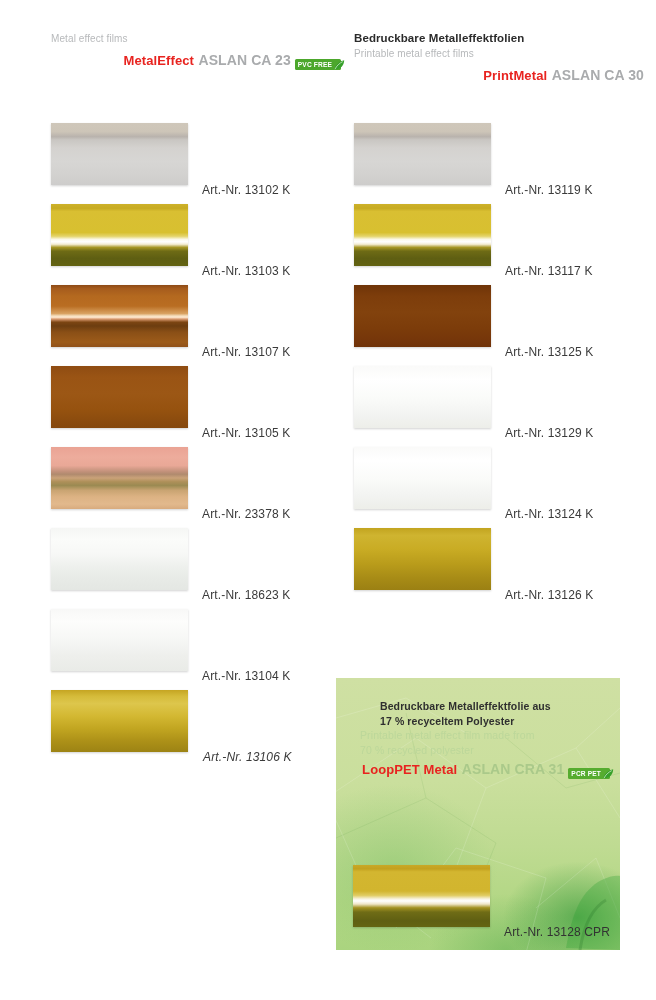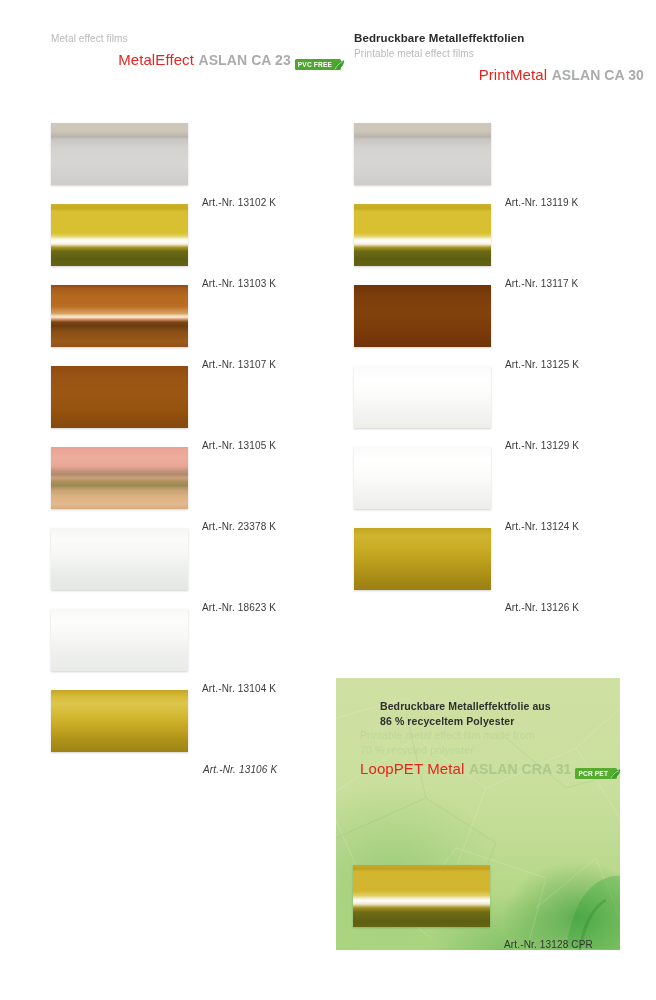--- a/index.html
+++ b/index.html
@@ -33,22 +33,22 @@
     line-height: 15px;
     letter-spacing: .1px;
   }
   .brand-line {
     margin-top: 7px;
     text-align: right;
     white-space: nowrap;
     line-height: 13px;
   }
   .brand-name {
-    font-size: 15px;
-    font-weight: normal;
+    font-size: 13px;
+    font-weight: bold;
     color: #e8231f;
     letter-spacing: .1px;
   }
   .brand-code {
     font-size: 14px;
     font-weight: bold;
     color: #a9abad;
     letter-spacing: .1px;
   }
 
@@ -83,25 +83,24 @@
   .swatch {
     position: absolute;
     left: 0;
     top: 0;
     width: 137px;
     height: 62px;
     box-shadow: 0 1px 2px rgba(0,0,0,0.18);
   }
   .artnr {
     position: absolute;
-    font-size: 10px;
+    font-size: 12px;
     color: #3a3a3a;
     letter-spacing: .15px;
     white-space: nowrap;
-    margin-top: 14px;
   }
 
   
   .fin-silver-beige {
     background:
       linear-gradient(to bottom,
         #cfc7ba 0%, #cdc5b8 14%,
         #b9b3ad 22%, #c9c6c2 27%,
         #d4d2cf 40%, #d7d6d4 62%,
         #d2d1cf 85%, #cdcccb 100%);
@@ -352,21 +351,21 @@
         <path d="M0,160 L90,120 L160,165 L130,240"></path>
         <path d="M170,60 L230,110 L284,95"></path>
         <path d="M90,120 L70,35"></path>
       </g>
       <path d="M230,270 C236,236 244,216 262,204 C276,196 284,198 284,198 L284,272 Z" fill="#1f9a2a" fill-opacity="0.55"></path>
       <path d="M244,272 C248,246 256,230 270,222" stroke="#0d6b18" stroke-opacity="0.5" stroke-width="3" fill="none"></path>
     </svg>
 
     <div style="position:absolute; left:24px; top:21px; width:250px;">
       <div class="ptxt-de">Bedruckbare Metalleffektfolie aus</div>
-      <div class="ptxt-de">86 % recyceltem Polyester</div>
+      <div class="ptxt-de">17 % recyceltem Polyester</div>
       <div class="ptxt-en">Printable metal effect film made from</div>
       <div class="ptxt-en">70 % recycled polyester</div>
       <div class="brand-line">
         <span class="brand-name">LoopPET Metal</span><span>&nbsp;</span><span class="brand-code">ASLAN CRA 31</span><span class="eco-badge pcr"><span>PCR PET</span><svg class="leaf" viewBox="0 0 12 11">
               <path d="M1.2 9.6 C3.2 5.0 6.6 2.2 11.2 1.2 C11.0 6.0 8.2 9.4 3.4 10.2 C2.6 10.3 1.8 10.1 1.2 9.6 Z" fill="#37a02a"></path>
               <path d="M2.0 10.2 C3.6 6.8 6.4 4.2 9.8 2.6" stroke="#ffffff" stroke-width="0.7" fill="none" opacity="0.85"></path>
             </svg></span>
       </div>
     </div>
 

